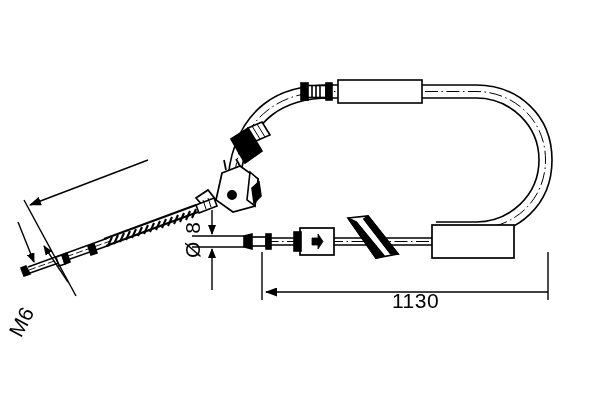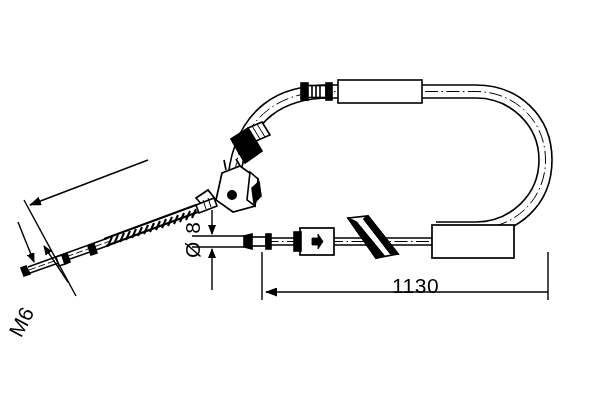--- a/index.html
+++ b/index.html
@@ -3,21 +3,21 @@
 <meta charset="utf-8">
 <title>Technical Drawing</title>
 <style>
   html,body{margin:0;padding:0;background:#ffffff;}
   body{width:600px;height:400px;overflow:hidden;
        font-family:"Liberation Sans",sans-serif;}
   #stage{position:relative;width:600px;height:400px;background:#fff;}
   svg#dwg{position:absolute;left:0;top:0;width:600px;height:400px;display:block;}
   .lbl{position:absolute;color:#000;font-family:"Liberation Sans",sans-serif;
        white-space:nowrap;line-height:1;}
-  #lbl-1130{left:392px;top:275px;font-size:21px;letter-spacing:.5px;}
+  #lbl-1130{left:392px;top:290px;font-size:21px;letter-spacing:.5px;}
   #lbl-d8{left:182px;top:258px;font-size:21px;
           transform:rotate(-90deg);transform-origin:0 0;letter-spacing:1px;}
   #lbl-m6{left:5px;top:330px;font-size:21px;
           transform:rotate(-62deg);transform-origin:0 0;letter-spacing:.5px;}
 </style>
 </head>
 <body>
 
 <div id="stage">
 

